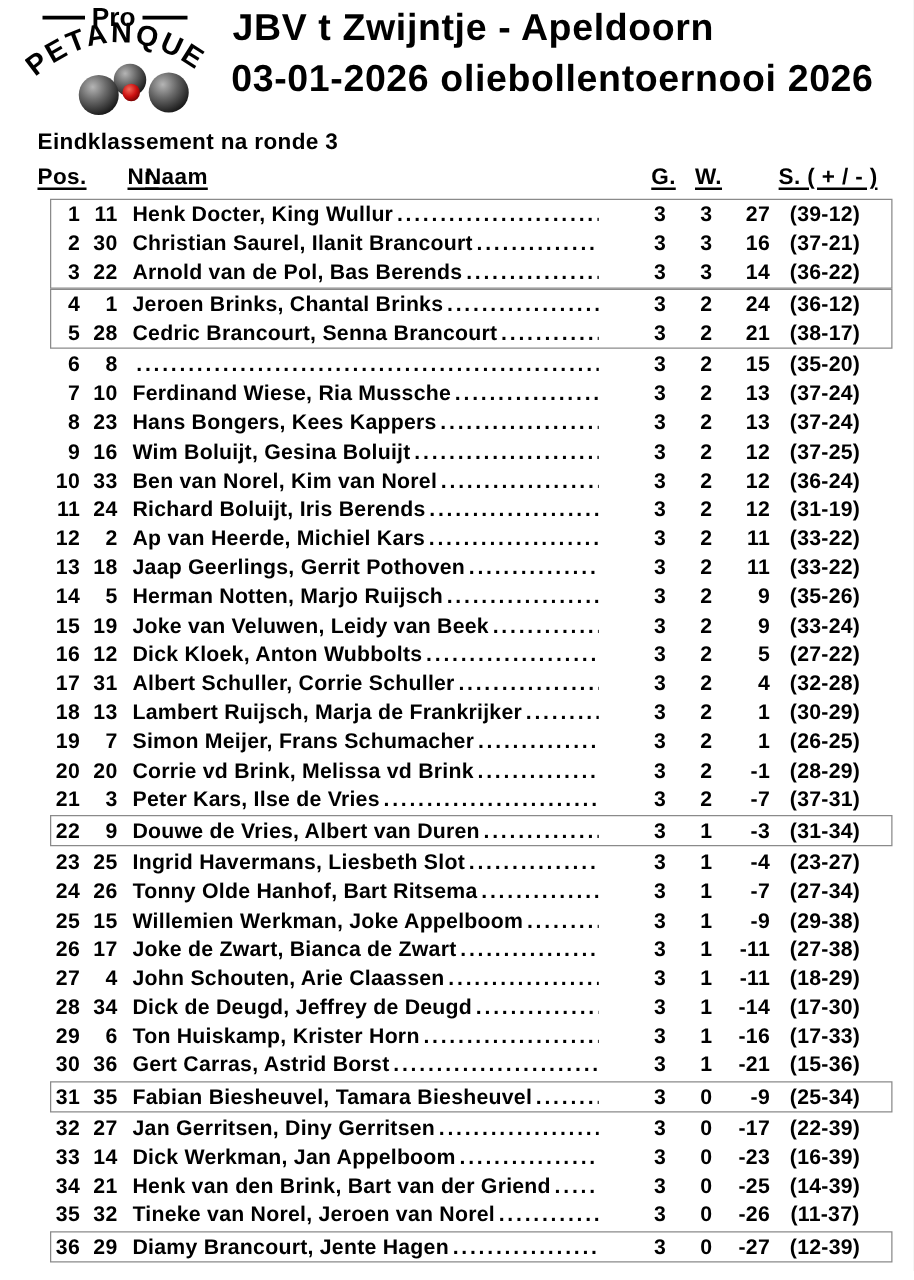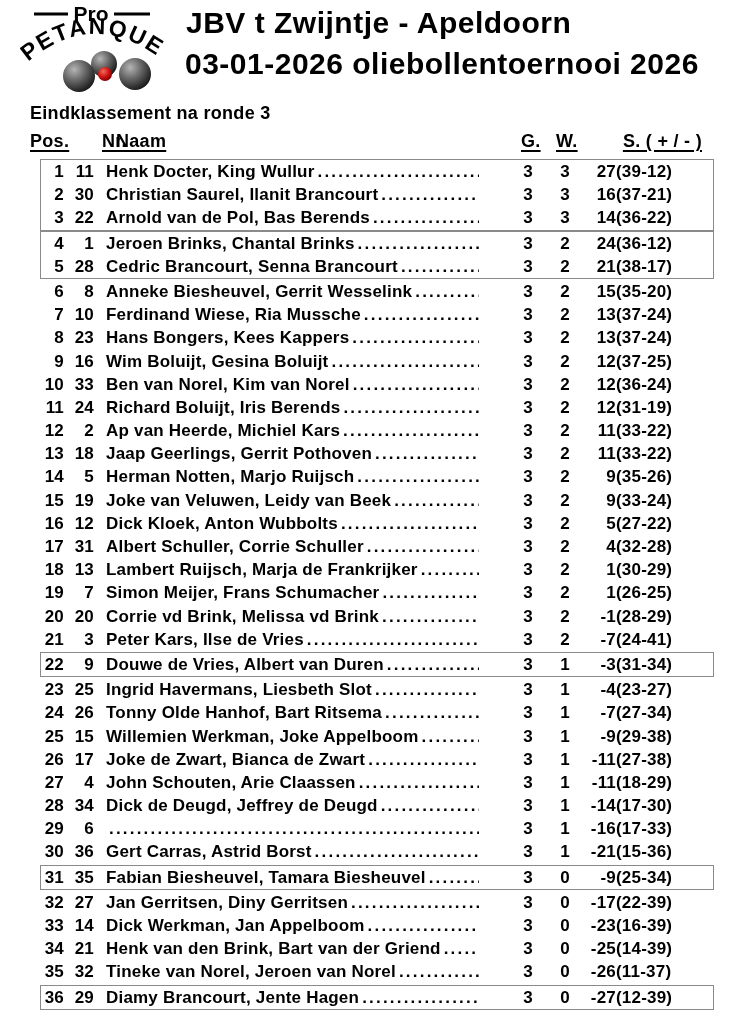--- a/index.html
+++ b/index.html
@@ -27,21 +27,21 @@
   .row{display:flex;height:23.2px;line-height:23.2px;font-size:17px;letter-spacing:.2px;}
   .c{flex:0 0 auto;}
   .pos{width:23px;text-align:right;}
   .nr{width:30px;text-align:right;}
   .name-wrap{flex:1 1 auto;display:flex;margin-left:12px;overflow:hidden;min-width:0;}
   .nm{white-space:nowrap;flex:0 1 auto;overflow:hidden;}
   .leader{flex:1 1 0;overflow:hidden;white-space:nowrap;letter-spacing:2.2px;padding-left:3px;margin-right:31px;min-width:0;}
   .g{width:36px;text-align:center;}
   .w{width:38px;text-align:center;}
   .s{width:32px;text-align:right;}
-  .pm{width:97px;text-align:left;padding-right:9px;box-sizing:border-box;}
+  .pm{width:97px;text-align:center;padding-right:9px;box-sizing:border-box;}
 </style>
 </head>
 <body>
 
 <div class="page">
 
   <svg class="logo" width="158" height="98" viewBox="0 0 158 98">
     <defs>
       <radialGradient id="gb" cx="35%" cy="30%" r="75%">
         <stop offset="0%" stop-color="#b5b5b5"></stop>
@@ -142,21 +142,20 @@
           <span class="c w">2</span>
           <span class="c s">21</span>
           <span class="c pm">(38-17)</span>
         </div>
       </div>
       <div class="group">
         <div class="row">
           <span class="c pos">6</span>
           <span class="c nr">8</span>
           <span class="name-wrap">
-            <span class="nm">Anneke Biesheuvel, Gerrit Wesselink</span>
             <span class="leader">..........................................................................................</span>
           </span>
           <span class="c g">3</span>
           <span class="c w">2</span>
           <span class="c s">15</span>
           <span class="c pm">(35-20)</span>
         </div>
         <div class="row">
           <span class="c pos">7</span>
           <span class="c nr">10</span>
@@ -328,21 +327,21 @@
         <div class="row">
           <span class="c pos">21</span>
           <span class="c nr">3</span>
           <span class="name-wrap">
             <span class="nm">Peter Kars, Ilse de Vries</span>
             <span class="leader">..........................................................................................</span>
           </span>
           <span class="c g">3</span>
           <span class="c w">2</span>
           <span class="c s">-7</span>
-          <span class="c pm">(24-41)</span>
+          <span class="c pm">(37-31)</span>
         </div>
       </div>
       <div class="group boxed">
         <div class="row">
           <span class="c pos">22</span>
           <span class="c nr">9</span>
           <span class="name-wrap">
             <span class="nm">Douwe de Vries, Albert van Duren</span>
             <span class="leader">..........................................................................................</span>
           </span>
@@ -422,20 +421,21 @@
           </span>
           <span class="c g">3</span>
           <span class="c w">1</span>
           <span class="c s">-14</span>
           <span class="c pm">(17-30)</span>
         </div>
         <div class="row">
           <span class="c pos">29</span>
           <span class="c nr">6</span>
           <span class="name-wrap">
+            <span class="nm">Ton Huiskamp, Krister Horn</span>
             <span class="leader">..........................................................................................</span>
           </span>
           <span class="c g">3</span>
           <span class="c w">1</span>
           <span class="c s">-16</span>
           <span class="c pm">(17-33)</span>
         </div>
         <div class="row">
           <span class="c pos">30</span>
           <span class="c nr">36</span>

